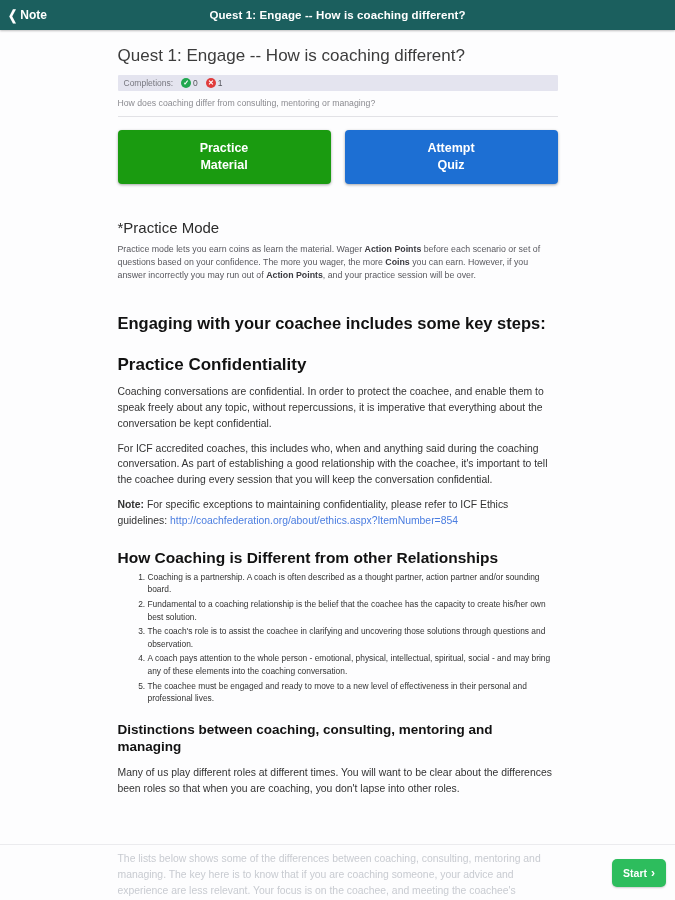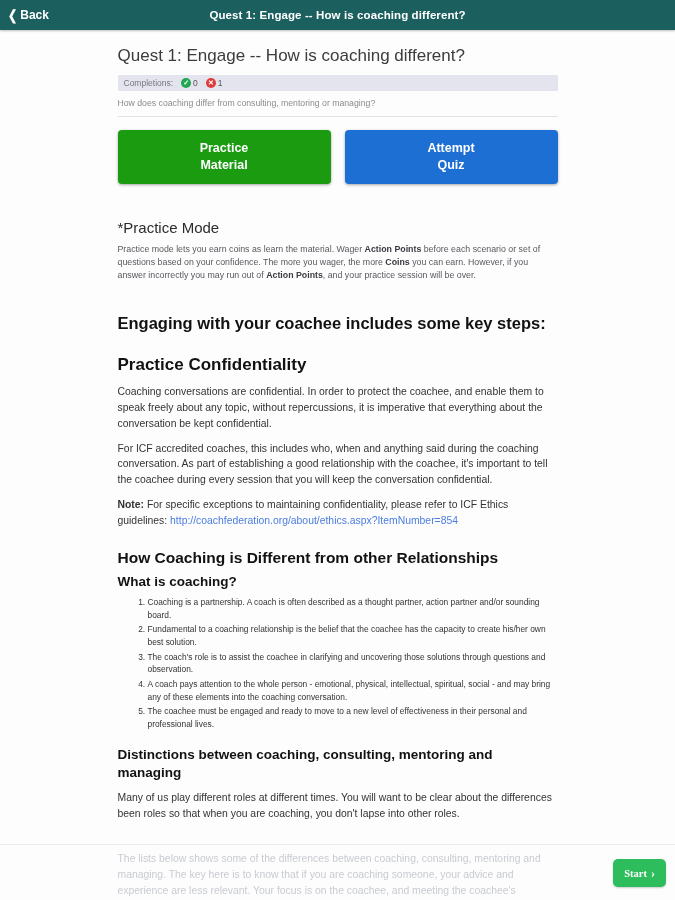--- a/index.html
+++ b/index.html
@@ -62,33 +62,33 @@
   .link{color:var(--link-blue,#4a7de0);cursor:pointer}
   
   .footer{
     position:absolute;left:0;right:0;bottom:0;height:55px;overflow:hidden;
     border-top:1px solid #ebebee;background:transparent;
   }
   .footer-inner{width:440px;margin:0 auto}
   .faded{font-size:10.4px;line-height:1.55;color:#c8cbd1;margin:6px 0 0}
   .start-btn{
     position:absolute;right:9px;top:13px;background:var(--start-green,#2dbd5d);
-    border:none;border-radius:5px;color:#fff;font-family:Liberation Serif, serif;
+    border:none;border-radius:5px;color:#fff;font-family:Liberation Sans, sans-serif;
     font-weight:bold;font-size:10.5px;padding:8px 11px;cursor:pointer;
     display:flex;align-items:center;gap:4px;box-shadow:0 1px 2px rgba(0,0,0,.2);
   }
   .start-btn .chev{font-size:12px;line-height:1;font-weight:bold}
 </style>
 </head>
 <body>
 
 <header class="appbar">
   <button class="back-btn">
     <span class="back-chev">❮</span>
-    <span>Back</span>
+    <span>Note</span>
   </button>
   <div class="appbar-title">Quest 1: Engage -- How is coaching different?</div>
 </header>
 
 <main class="content">
 
   <h1 class="page-title">Quest 1: Engage -- How is coaching different?</h1>
 
   <div class="completions">
     <span>Completions:</span>
@@ -120,21 +120,20 @@
   <p class="pm-text"><span>Practice mode lets you earn coins as learn the material. Wager </span><span class="b">Action Points</span><span> before each scenario or set of questions based on your confidence. The more you wager, the more </span><span class="b">Coins</span><span> you can earn. However, if you answer incorrectly you may run out of </span><span class="b">Action Points</span><span>, and your practice session will be over.</span></p>
 
   <h2 class="h-big">Engaging with your coachee includes some key steps:</h2>
 
   <h2 class="h-conf">Practice Confidentiality</h2>
   <p class="para">Coaching conversations are confidential. In order to protect the coachee, and enable them to speak freely about any topic, without repercussions, it is imperative that everything about the conversation be kept confidential.</p>
   <p class="para">For ICF accredited coaches, this includes who, when and anything said during the coaching conversation. As part of establishing a good relationship with the coachee, it's important to tell the coachee during every session that you will keep the conversation confidential.</p>
   <p class="para"><span class="b">Note:</span><span> For specific exceptions to maintaining confidentiality, please refer to ICF Ethics guidelines: </span><span class="link">http://coachfederation.org/about/ethics.aspx?ItemNumber=854</span></p>
 
   <h2 class="h-rel">How Coaching is Different from other Relationships</h2>
-  <h3 class="h-sub">What is coaching?</h3>
   <ol class="numbered">
       <li>Coaching is a partnership. A coach is often described as a thought partner, action partner and/or sounding board.</li>
       <li>Fundamental to a coaching relationship is the belief that the coachee has the capacity to create his/her own best solution.</li>
       <li>The coach's role is to assist the coachee in clarifying and uncovering those solutions through questions and observation.</li>
       <li>A coach pays attention to the whole person - emotional, physical, intellectual, spiritual, social - and may bring any of these elements into the coaching conversation.</li>
       <li>The coachee must be engaged and ready to move to a new level of effectiveness in their personal and professional lives.</li>
     </ol>
 
   <h3 class="h-sub" style="font-size:13.5px;margin-top:16px">Distinctions between coaching, consulting, mentoring and managing</h3>
   <p class="para">Many of us play different roles at different times. You will want to be clear about the differences been roles so that when you are coaching, you don't lapse into other roles.</p>

